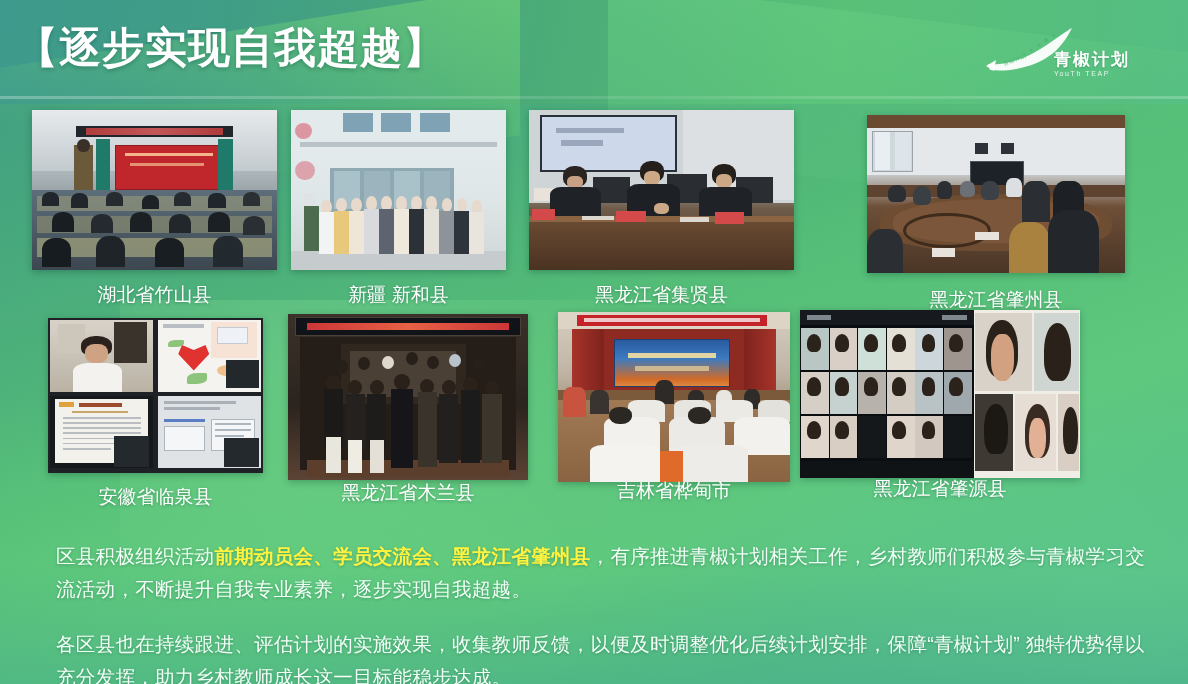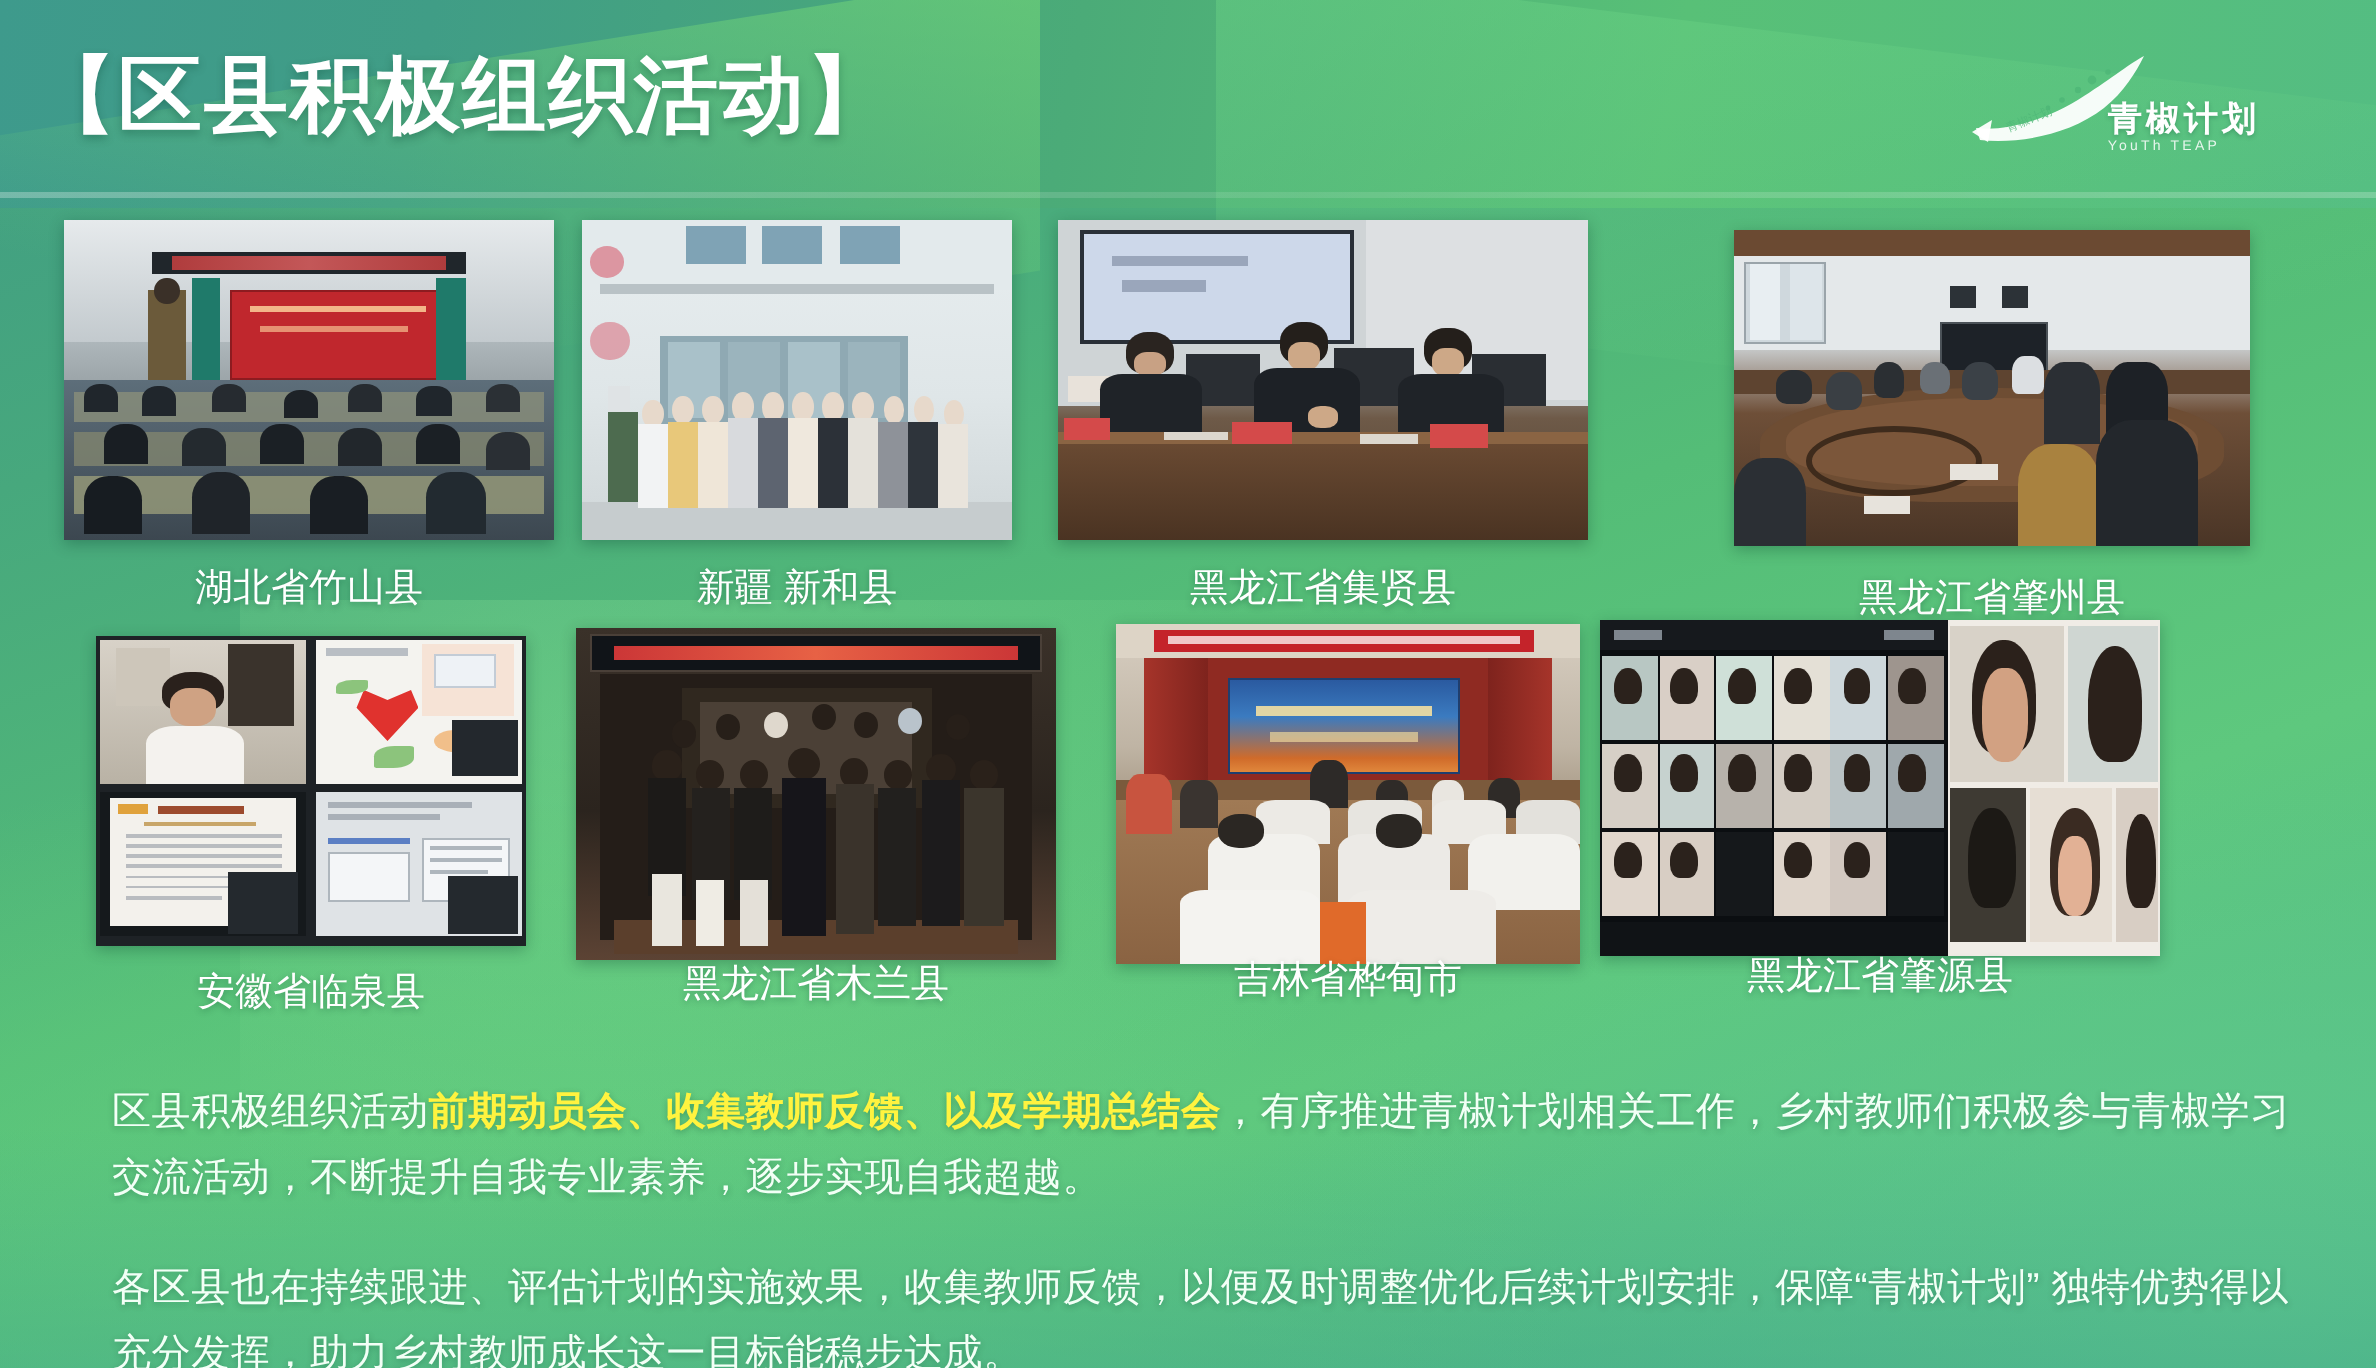--- a/index.html
+++ b/index.html
@@ -103,21 +103,21 @@
 <div id="slide">
 
   <div class="facet facet-a"></div>
   <div class="facet facet-b"></div>
   <div class="facet facet-c"></div>
   <div class="facet facet-d"></div>
   <div class="facet facet-e"></div>
   <div class="facet facet-f"></div>
 
   <div id="header">
-    <div id="page-title">【区县积极组织活动】</div>
+    <div id="page-title">【逐步实现自我超越】</div>
 
     <div id="logo">
       <svg class="pepper" viewBox="0 0 92 46">
         <path d="M4 38 C18 40 40 34 58 22 C72 13 82 5 88 2 C84 10 78 20 68 28 C50 42 24 46 6 44 Z" fill="#ffffff" opacity=".95"></path>
         <path d="M2 40 L12 34 L10 45 Z" fill="#ffffff" opacity=".95"></path>
         <g fill="#4fb878" opacity=".9">
           <circle cx="62" cy="14" r="2.2"></circle>
             <circle cx="55" cy="19" r="1.6"></circle>
           <circle cx="47" cy="24" r="1.4"></circle>
             <circle cx="40" cy="28" r="1.2"></circle>
@@ -476,17 +476,17 @@
             <div class="p" style="left:52%;top:64%;width:16%;height:24%;background:#e2b195;border-radius:42%;"></div>
             <div class="p" style="left:84%;top:58%;width:14%;height:28%;background:#2b211b;border-radius:48% 48% 36% 36%;"></div>
           </div>
         </div>
       </div>
       <div class="cap" style="top:166px;">黑龙江省肇源县</div>
     </div>
   </div>
 
   <div id="body-text">
-    <div class="para"><span>区县积极组织活动</span><span class="hl">前期动员会、收集教师反馈、以及学期总结会</span><span>，有序推进青椒计划相关工作，乡村教师们积极参与青椒学习交流活动，不断提升自我专业素养，逐步实现自我超越。</span></div>
+    <div class="para"><span>区县积极组织活动</span><span class="hl">前期动员会、学员交流会、黑龙江省肇州县</span><span>，有序推进青椒计划相关工作，乡村教师们积极参与青椒学习交流活动，不断提升自我专业素养，逐步实现自我超越。</span></div>
     <div class="para">各区县也在持续跟进、评估计划的实施效果，收集教师反馈，以便及时调整优化后续计划安排，保障“青椒计划” 独特优势得以充分发挥，助力乡村教师成长这一目标能稳步达成。</div>
   </div>
 
 </div>
 
 </body></html>

